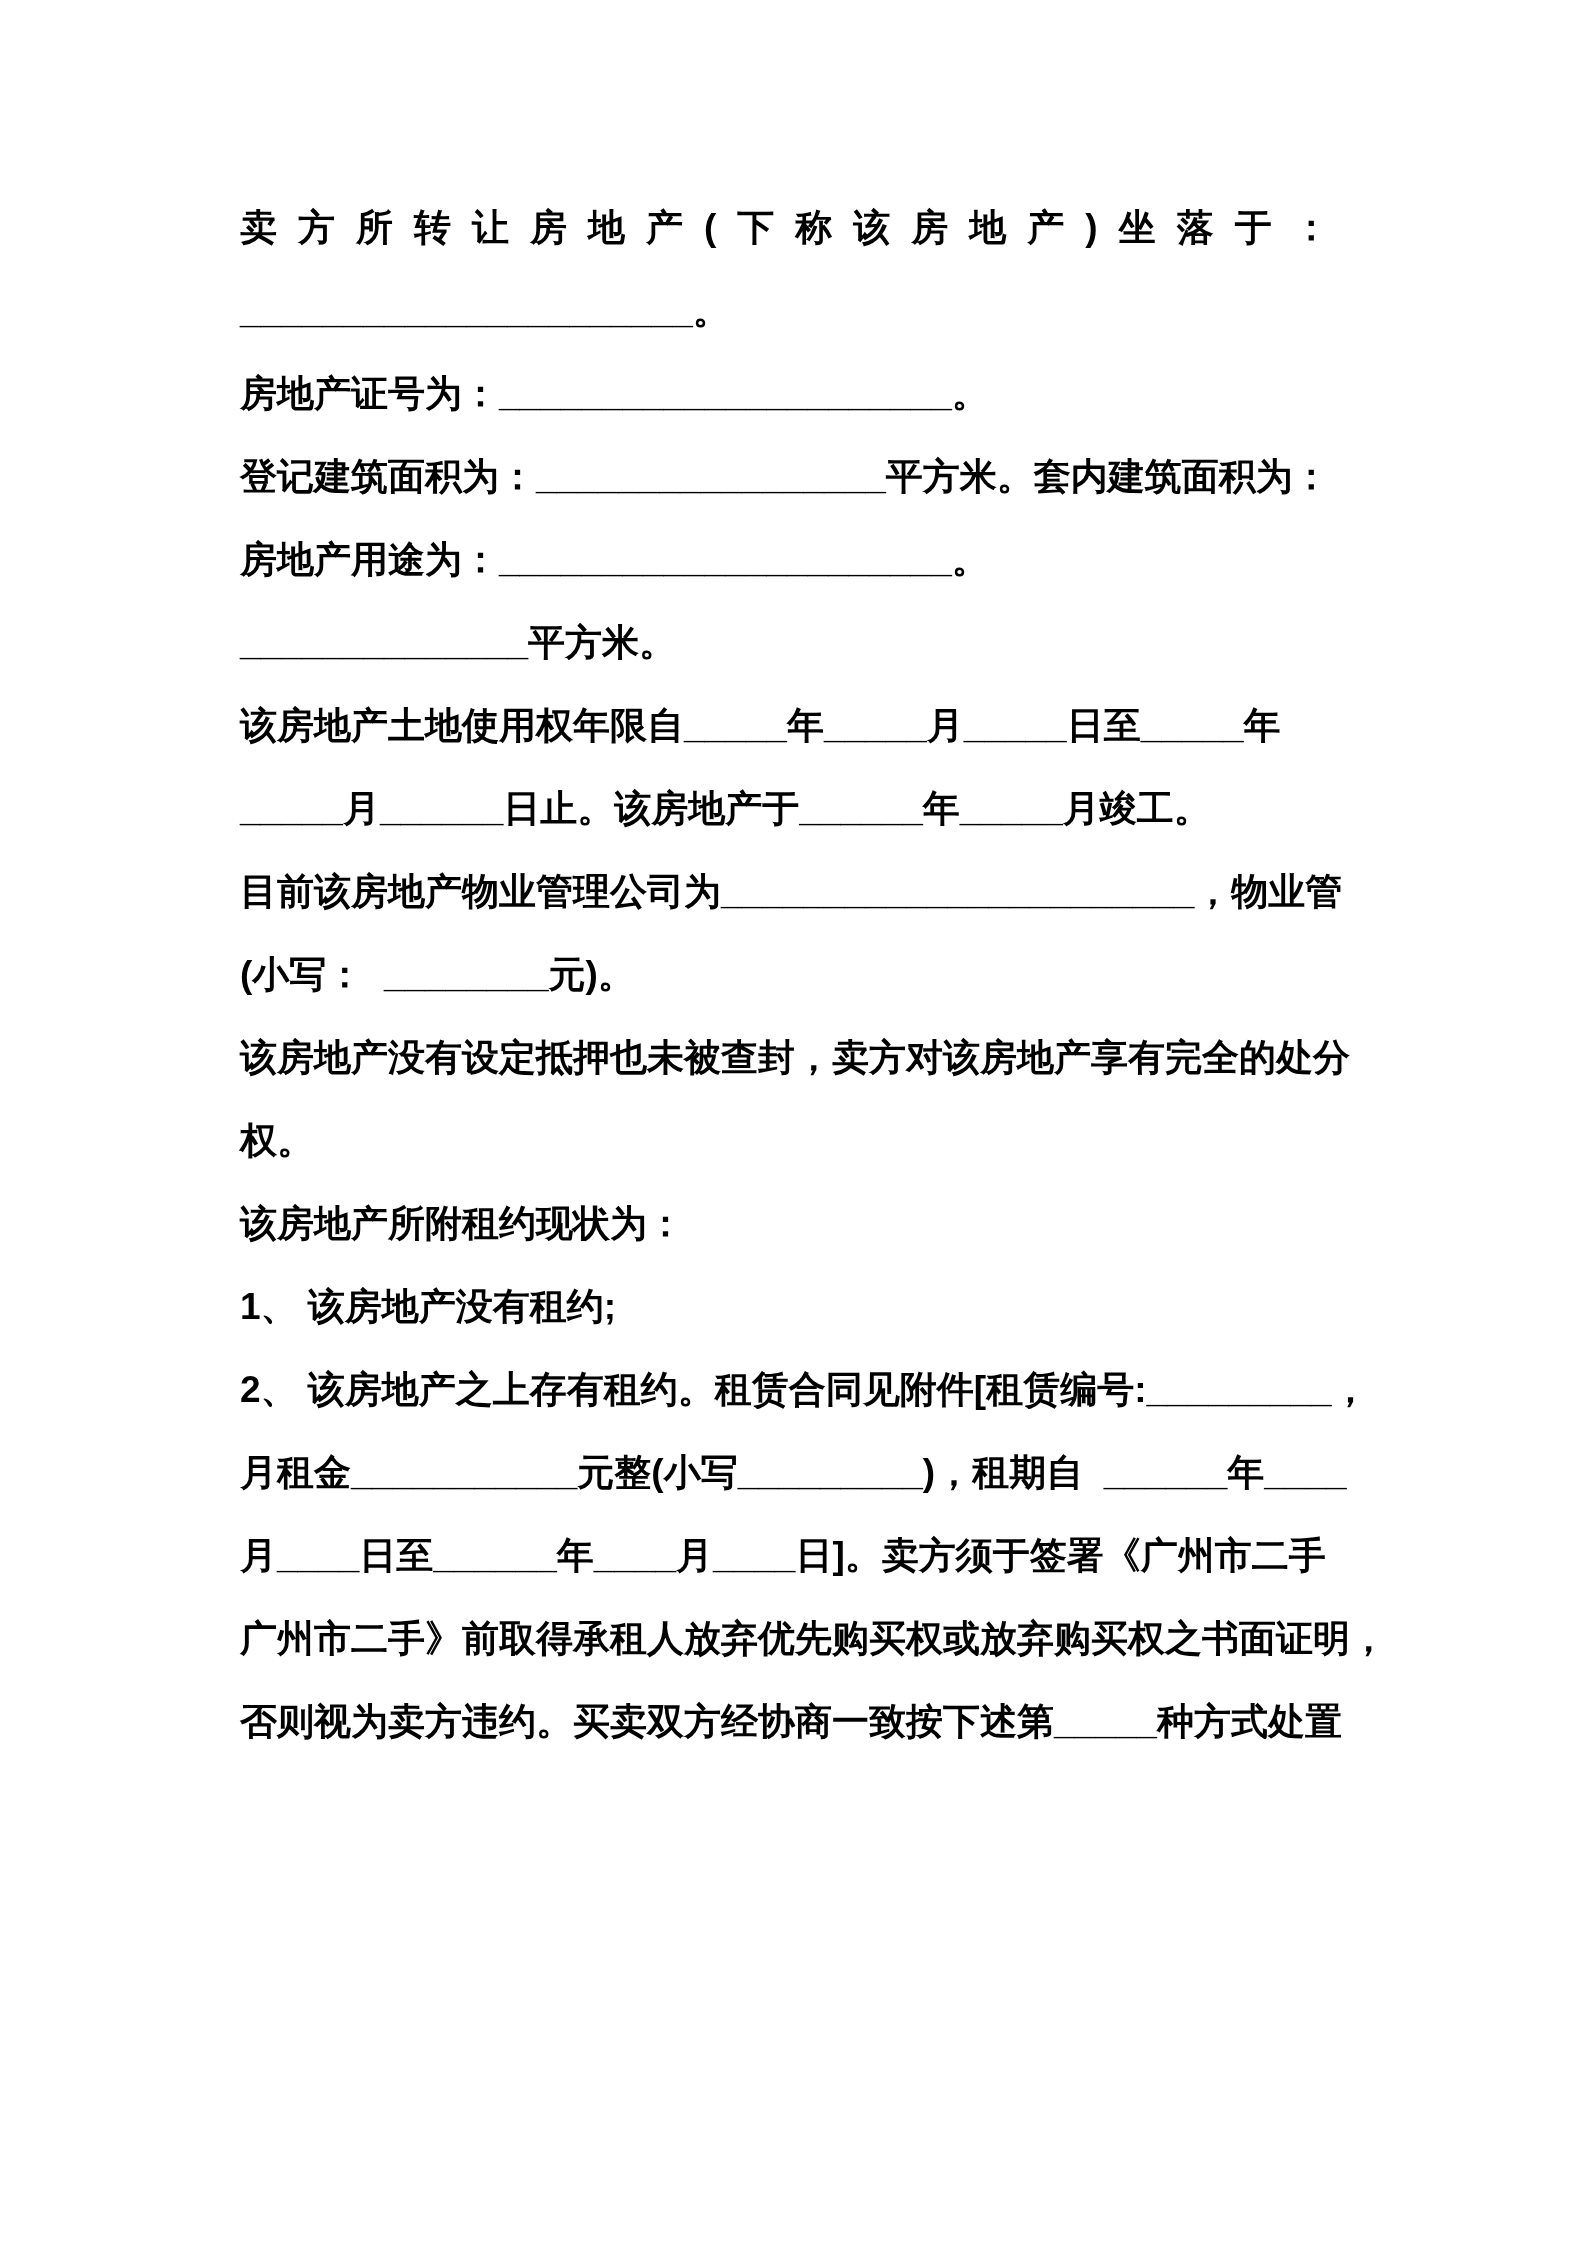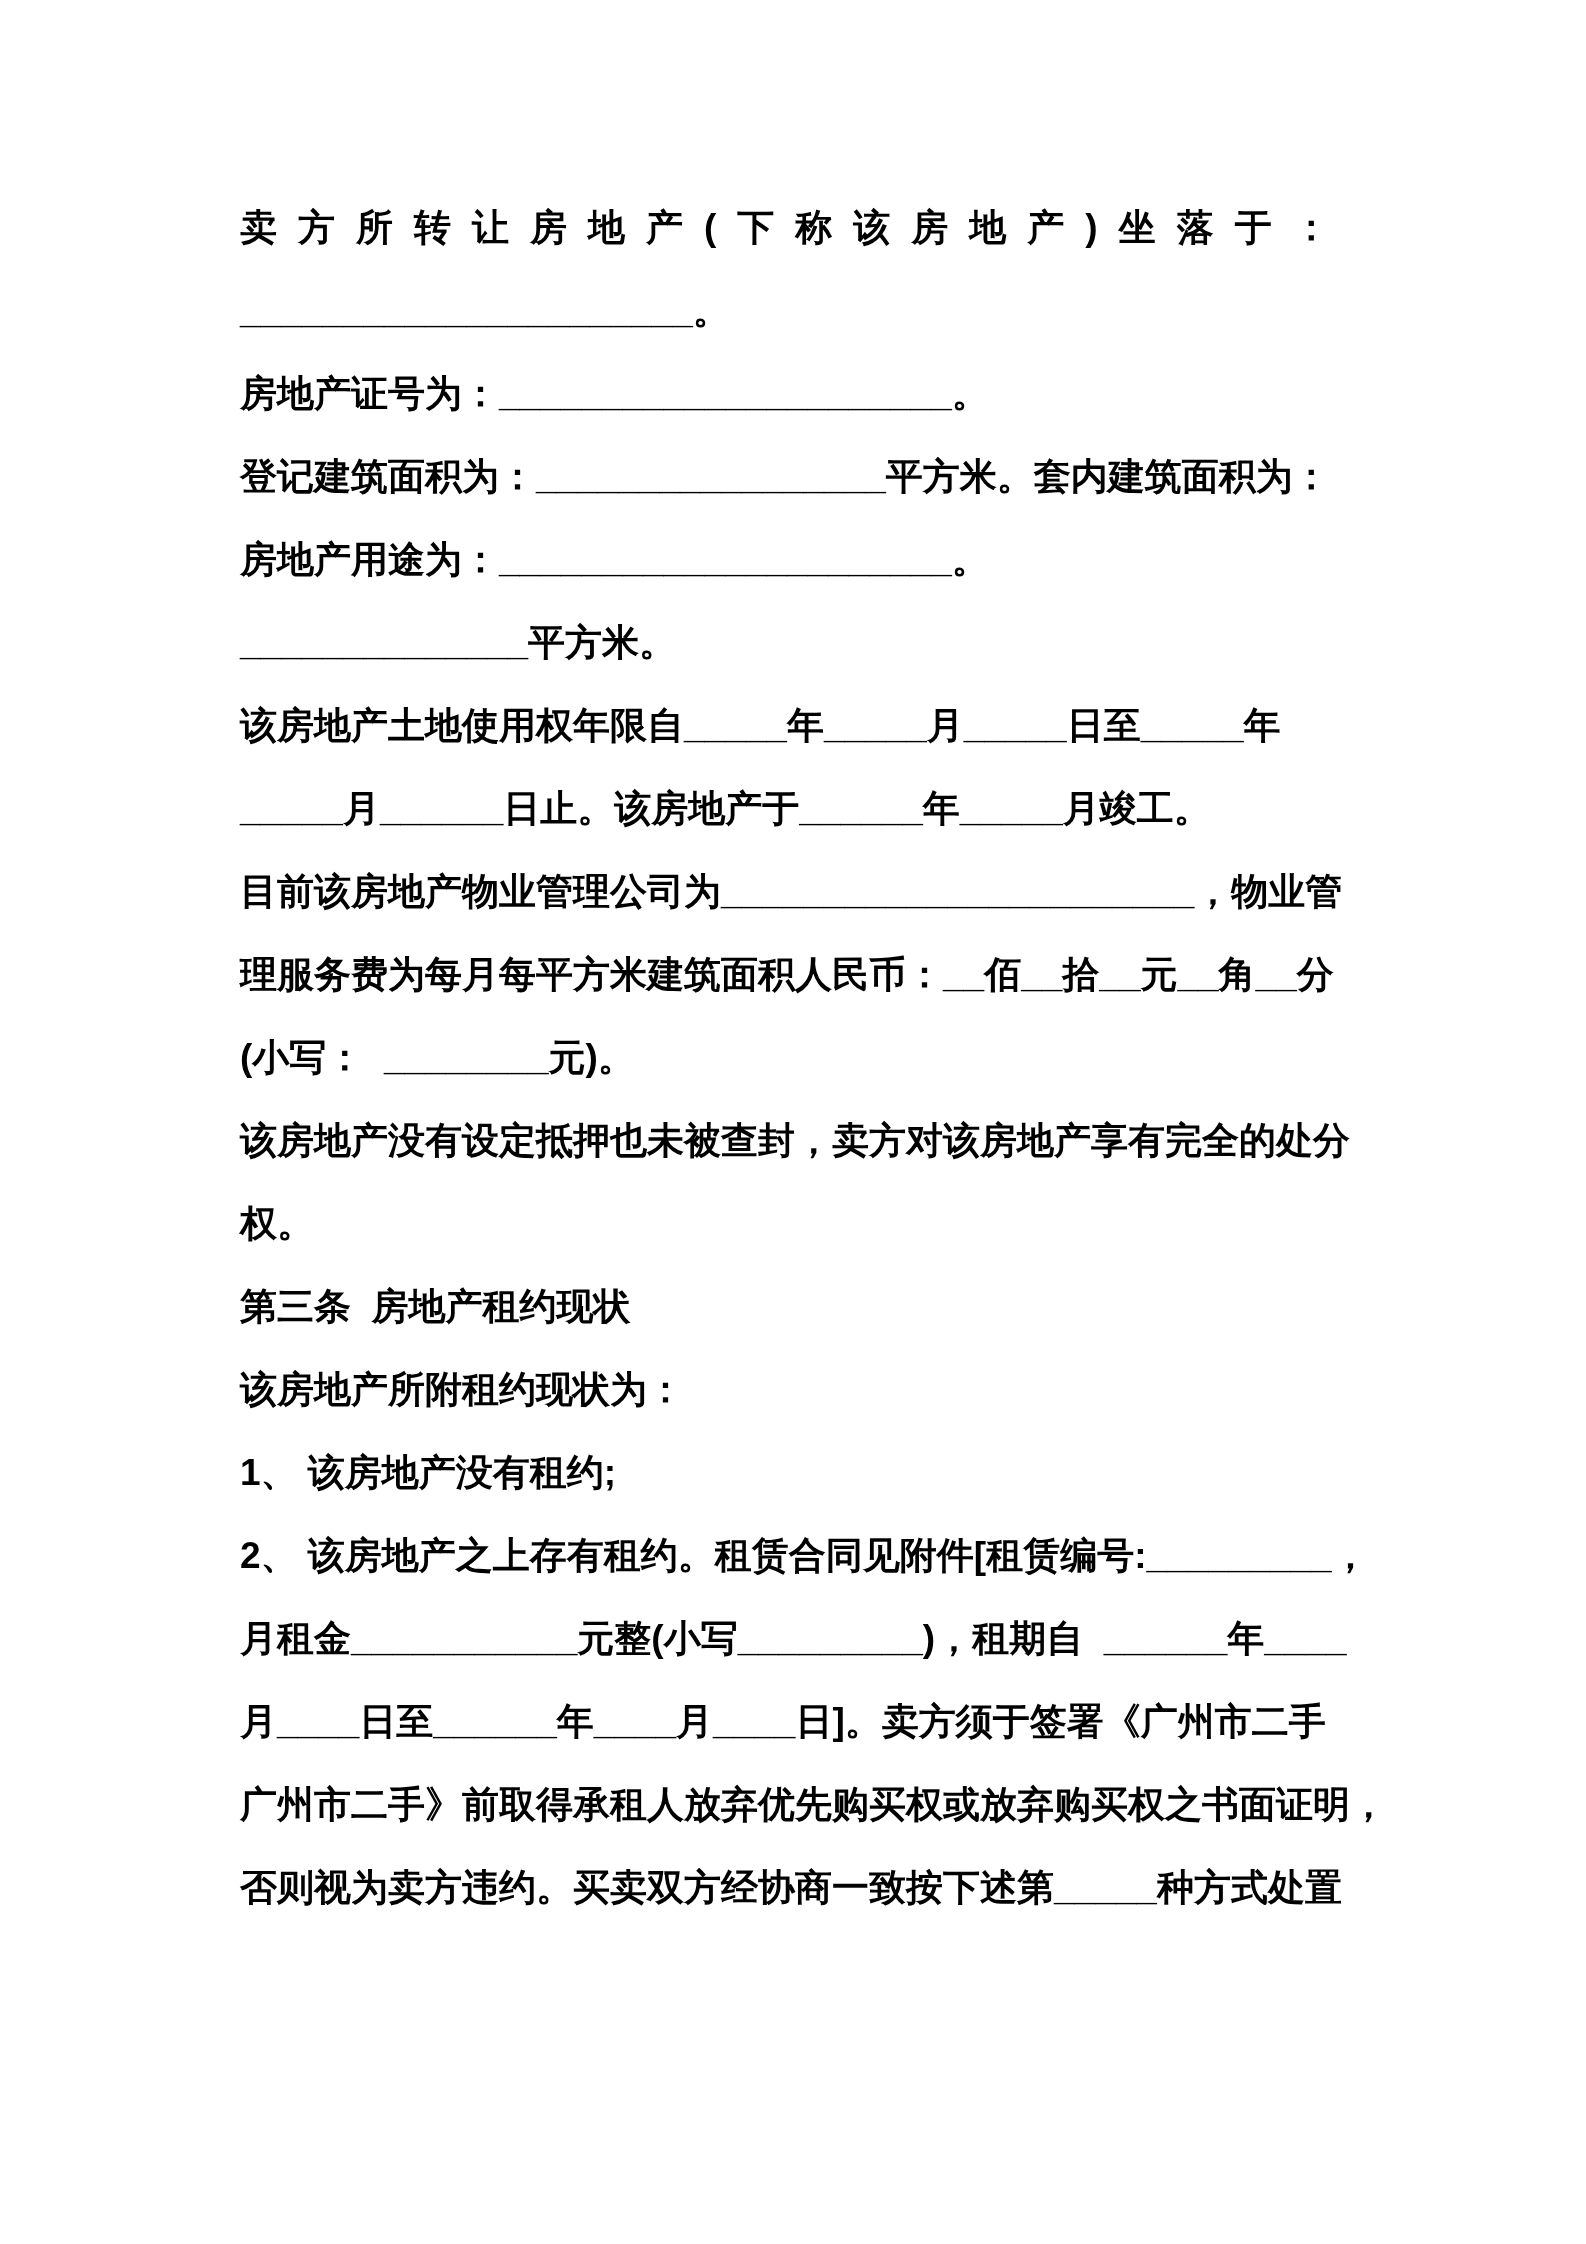--- a/index.html
+++ b/index.html
@@ -40,25 +40,23 @@
 <div class="page">
   <div class="line spread">卖方所转让房地产(下称该房地产)坐落于：</div>
   <div class="line">______________________。</div>
   <div class="line">房地产证号为：______________________。</div>
   <div class="line">登记建筑面积为：_________________平方米。套内建筑面积为：</div>
   <div class="line">房地产用途为：______________________。</div>
   <div class="line">______________平方米。</div>
   <div class="line">该房地产土地使用权年限自_____年_____月_____日至_____年</div>
   <div class="line">_____月______日止。该房地产于______年_____月竣工。</div>
   <div class="line">目前该房地产物业管理公司为_______________________，物业管</div>
-  <div class="line">理服务费为每月每平方米建筑面积人民币：__佰__拾__元__角__分</div>
   <div class="line">(小写：  ________元)。</div>
   <div class="line">该房地产没有设定抵押也未被查封，卖方对该房地产享有完全的处分</div>
   <div class="line">权。</div>
-  <div class="line">第三条  房地产租约现状</div>
   <div class="line">该房地产所附租约现状为：</div>
   <div class="line">1、 该房地产没有租约;</div>
   <div class="line">2、 该房地产之上存有租约。租赁合同见附件[租赁编号:_________，</div>
   <div class="line">月租金___________元整(小写_________)，租期自  ______年____</div>
   <div class="line">月____日至______年____月____日]。卖方须于签署《广州市二手</div>
   <div class="line">广州市二手》前取得承租人放弃优先购买权或放弃购买权之书面证明，</div>
   <div class="line">否则视为卖方违约。买卖双方经协商一致按下述第_____种方式处置</div>
 </div>
 
 </body></html>

